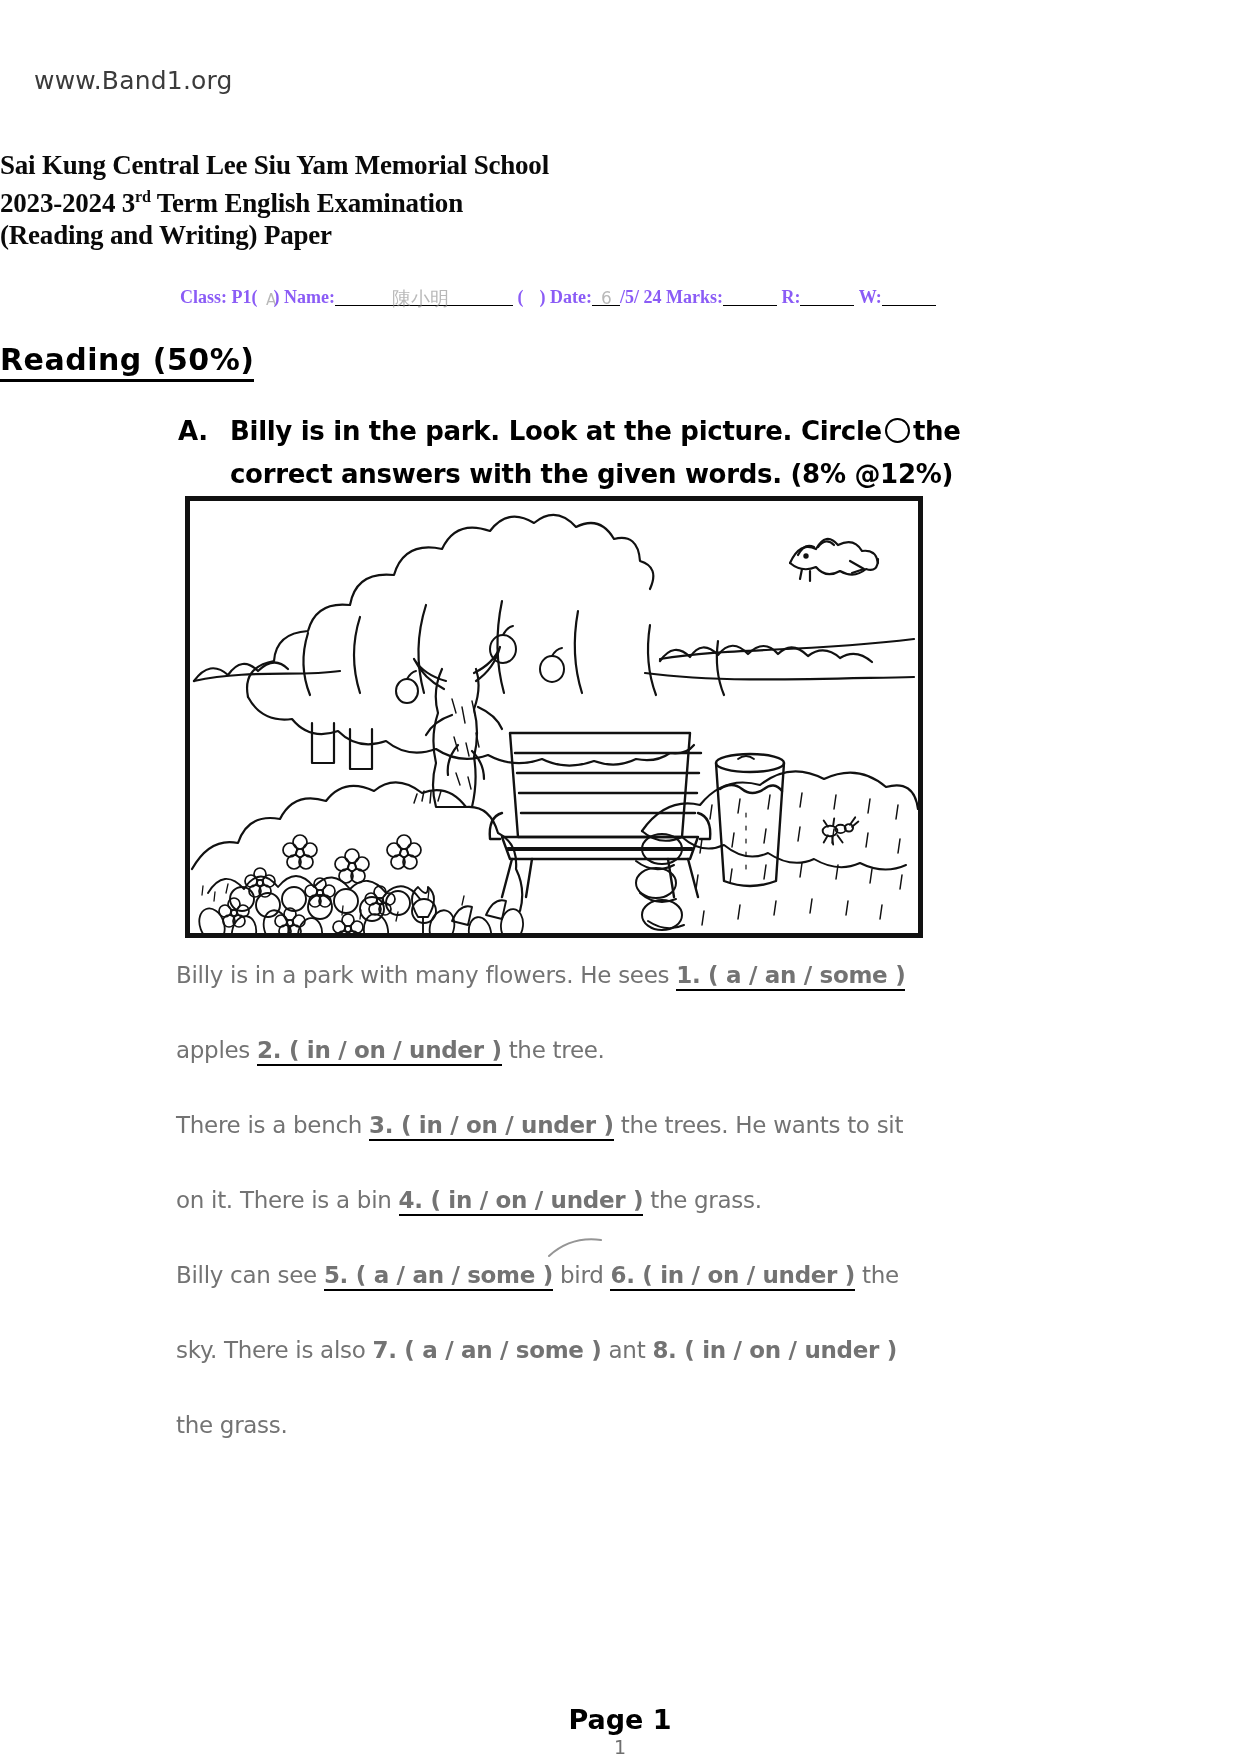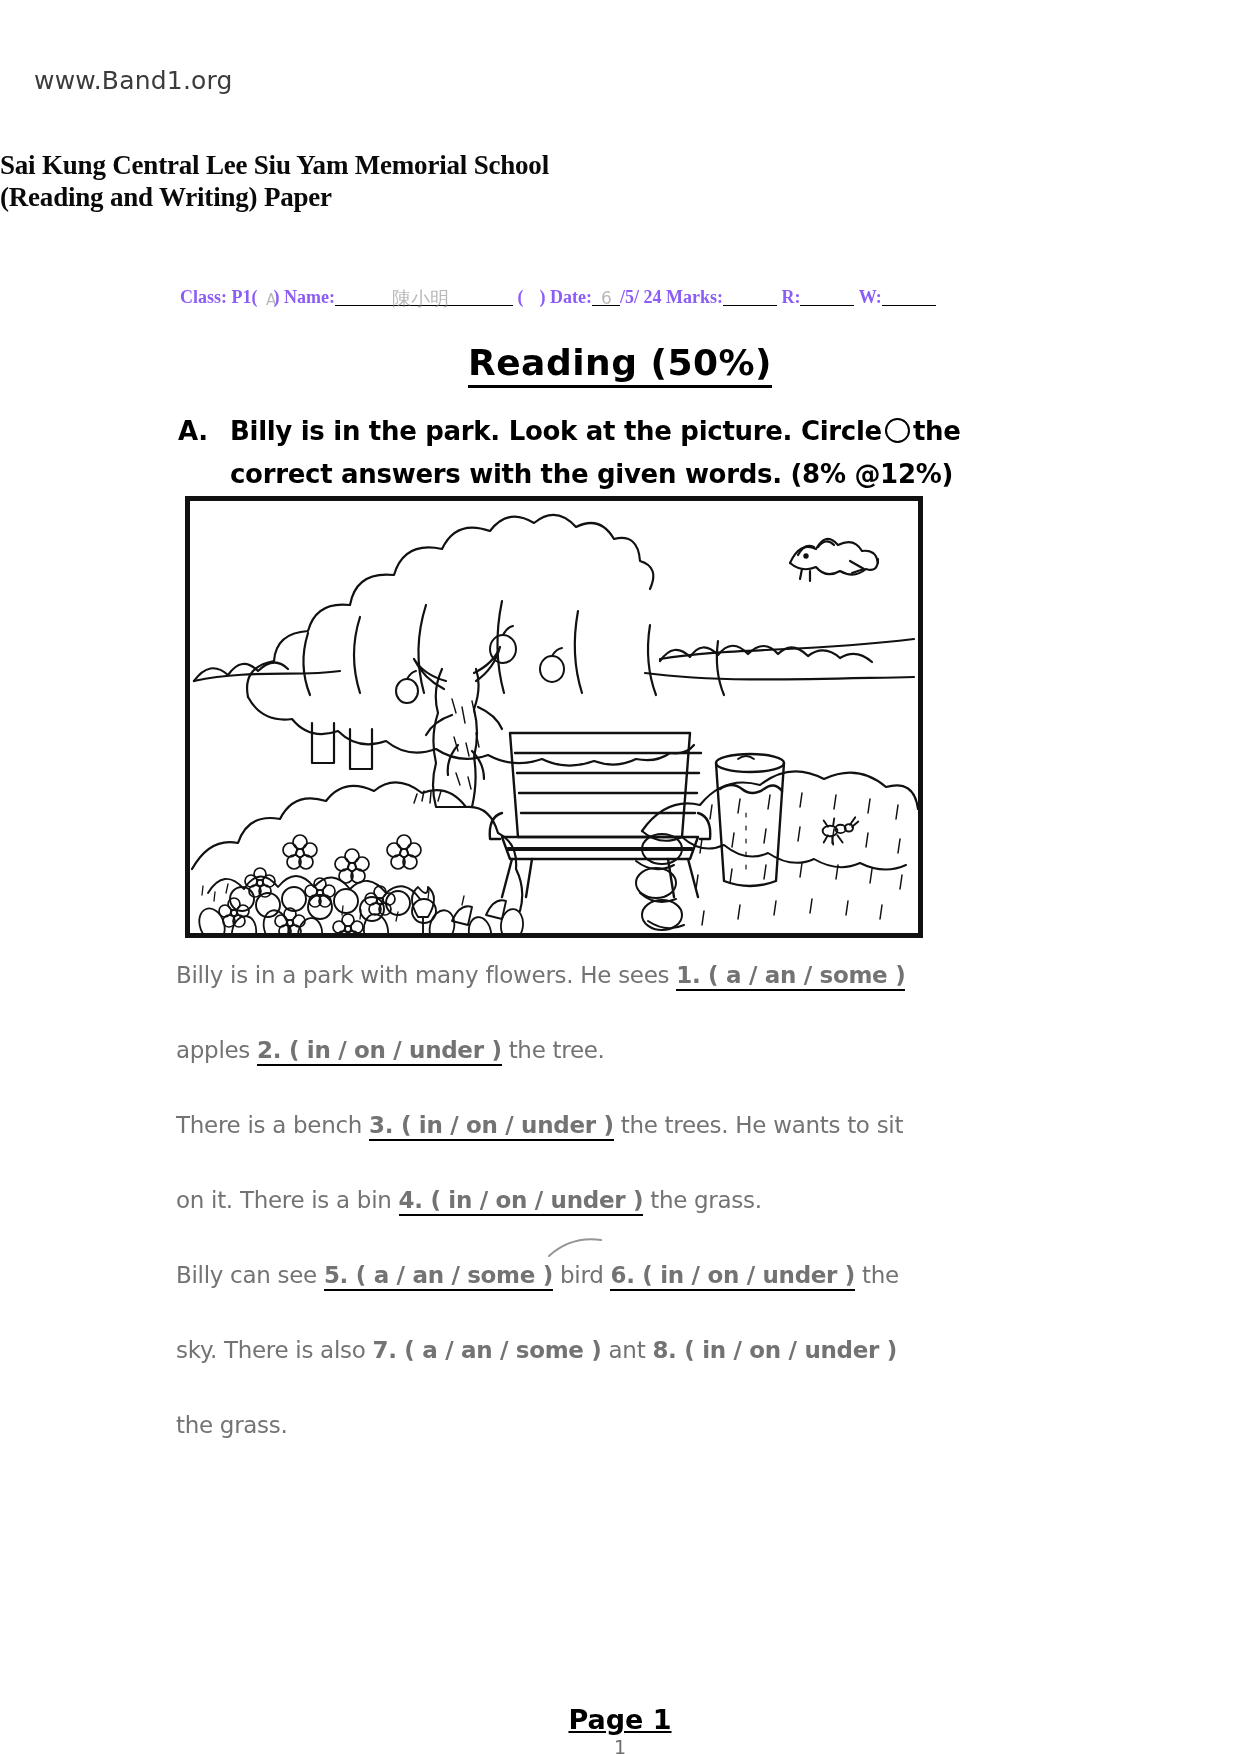--- a/index.html
+++ b/index.html
@@ -55,23 +55,23 @@
     position:absolute;
     font-family:"DejaVu Sans", sans-serif;
     color:#8e8e8e;
     opacity:0.62;
     pointer-events:none;
   }
 
   
   .reading-head {
     position:absolute; left:0; top:298px; width:1240px;
-    text-align:center;
-    font-family:"DejaVu Sans", sans-serif;
-    font-weight:bold; font-size:36px;
+    text-align:left;
+    font-family:"DejaVu Sans", sans-serif;
+    font-weight:bold; font-size:30px;
     letter-spacing:0.5px;
   }
   .reading-head span {
     border-bottom:3px solid #000;
     padding-bottom:2px;
   }
 
   
   .section-a {
     position:absolute; left:178px; top:366px; width:800px;
@@ -111,38 +111,39 @@
     border-bottom:2px solid #000;
     padding-bottom:1px;
   }
   .opt-nounder { font-weight:bold; }
 
   
   .footer {
     position:absolute; left:0; top:1660px; width:1240px;
     text-align:center;
     font-family:"DejaVu Sans", sans-serif;
-    font-weight:bold; font-size:27px;text-decoration:underline;
+    font-weight:bold; font-size:27px;
   }
   .footer-sub {
     position:absolute; left:0; top:1692px; width:1240px;
     text-align:center;
     font-family:"DejaVu Sans", sans-serif;
     font-size:19px; color:#6f6f6f;
   }
 </style>
 </head>
 <body>
 
 <div class="page">
 
   <div class="watermark">www.Band1.org</div>
 
   <div class="title-block">
     <div class="title-line">Sai Kung Central Lee Siu Yam Memorial School</div>
+    <div class="title-line"><span>2023-2024 3</span><sup>rd</sup><span> Term English Examination</span></div>
     <div class="title-line">(Reading and Writing) Paper</div>
   </div>
 
   <div class="info-line">
     <span class="seg">Class: P1(</span><span class="paren-blank"></span><span class="seg">) Name:</span><span class="blank-s bl-name"></span><span class="blank-s bl-num"></span> <span class="seg">(</span><span class="paren-blank"></span><span class="seg">) Date:</span><span class="blank-s bl-date"></span><span class="seg">/5/ 24</span> <span class="seg">Marks:</span><span class="blank-s bl-marks"></span> <span class="seg">R:</span><span class="blank-s bl-r"></span> <span class="seg">W:</span><span class="blank-s bl-w"></span>
   </div>
 
   <div class="pencil" style="left:392px; top:242px; font-size:19px;">陳小明</div>
   <div class="pencil" style="left:601px; top:244px; font-size:17px;">6</div>
   <div class="pencil" style="left:266px; top:247px; font-size:15px;">A</div>

